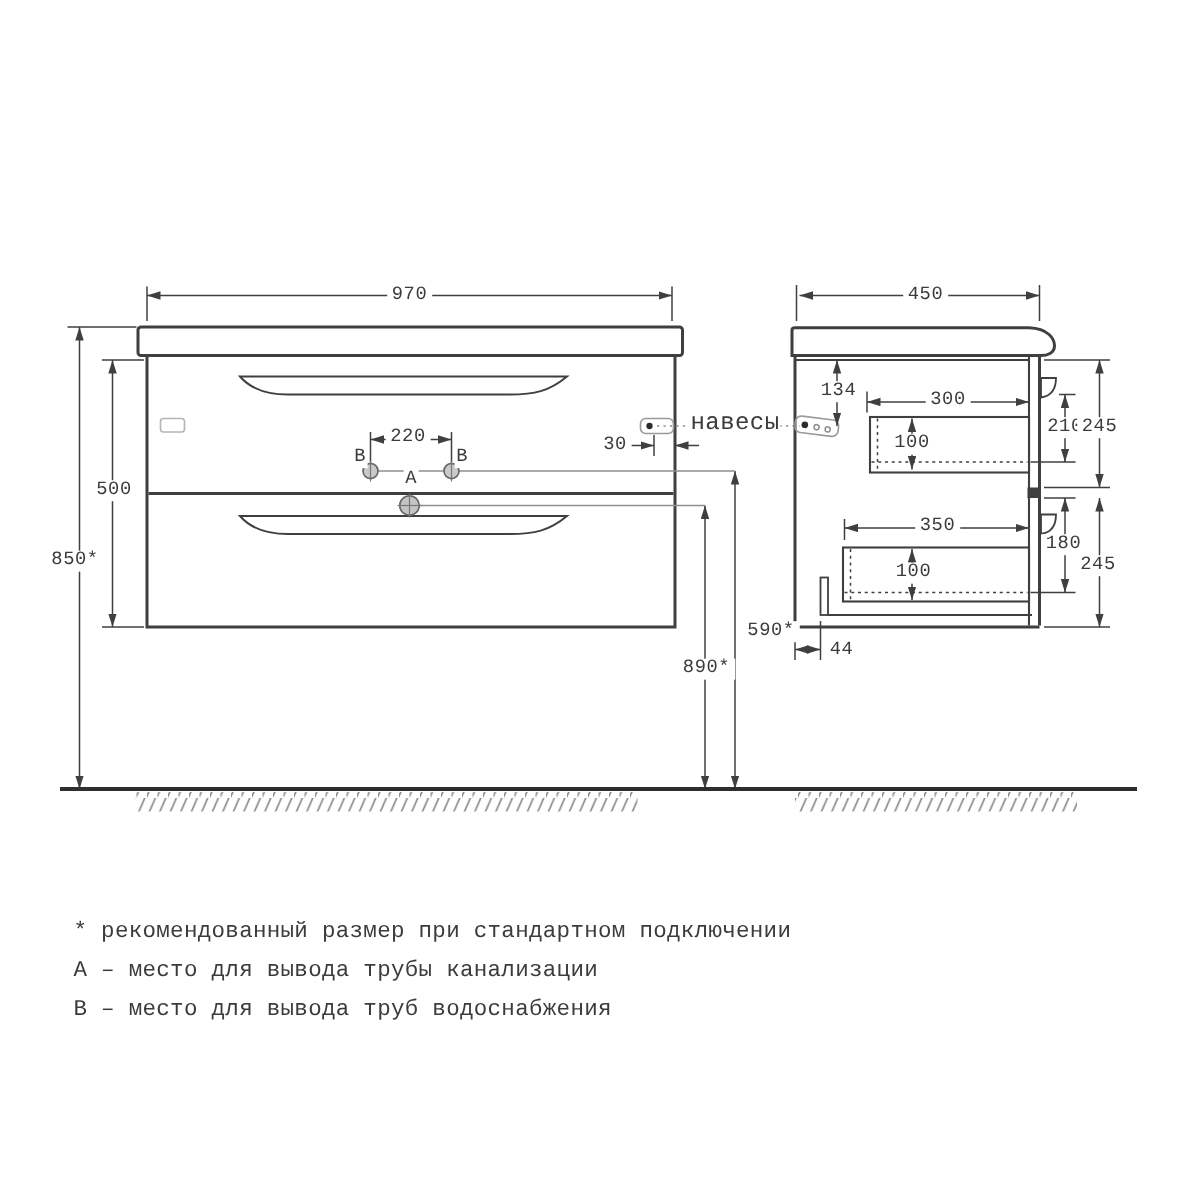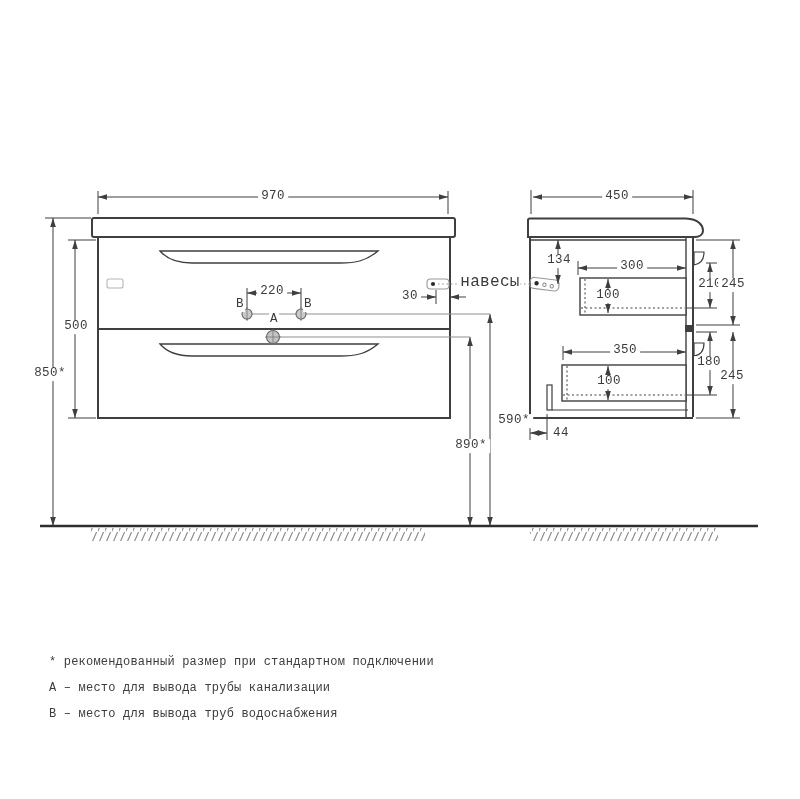--- a/index.html
+++ b/index.html
@@ -13,21 +13,21 @@
     font-size:12.5px;letter-spacing:.4px;color:#3b3b3b;background:#ffffff;
     padding:0 3px;white-space:nowrap;line-height:1.1;
   }
   .lbl{
     position:absolute;transform:translate(-50%,-50%);
     font-size:12.5px;letter-spacing:.3px;color:#3b3b3b;background:#ffffff;
     padding:0 1px;white-space:nowrap;line-height:1.1;
   }
   .note{
     position:absolute;left:49px;transform:translateY(-50%);
-    font-size:12px;letter-spacing:.2px;color:#3c3c3c;white-space:nowrap;margin-top:41px;
+    font-size:15px;letter-spacing:.2px;color:#3c3c3c;white-space:nowrap;
   }
 </style>
 </head>
 <body>
 
 <div id="stage">
 
   <svg id="linework" width="800" height="799" viewBox="0 0 800 799">
     <defs>
       <marker id="ar" orient="auto-start-reverse" markerUnits="userSpaceOnUse" markerWidth="10" markerHeight="7" refX="9" refY="2.8">

